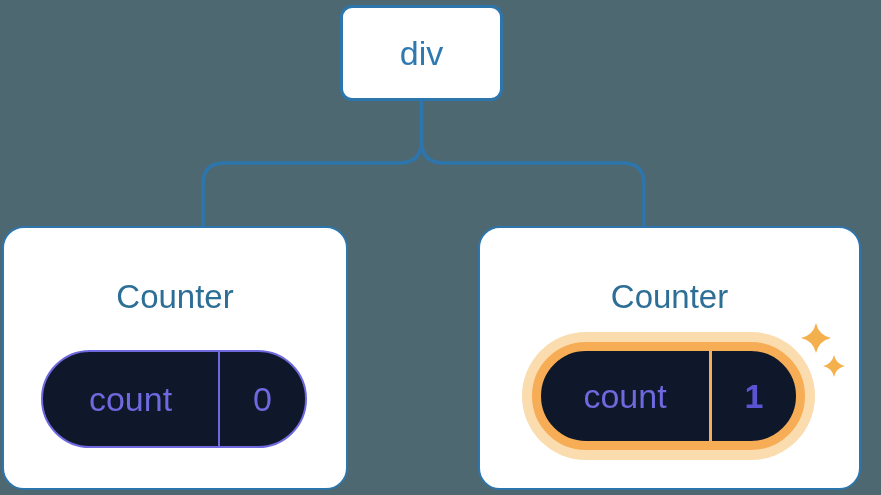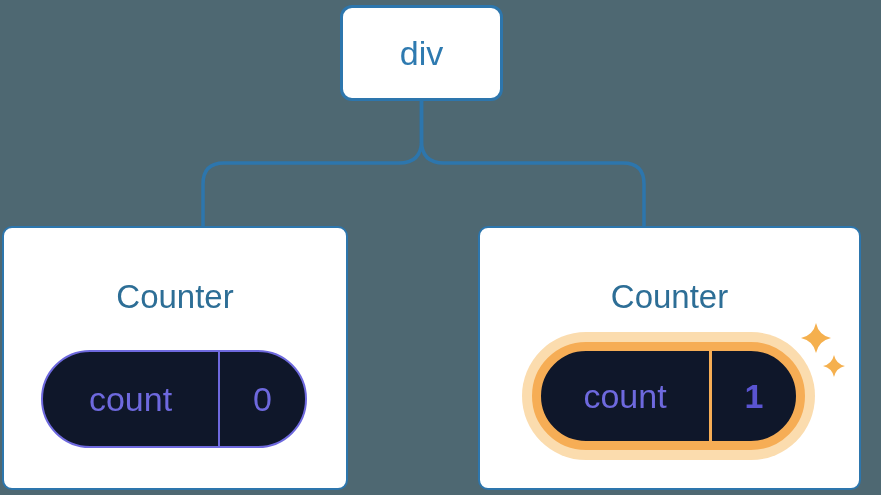--- a/index.html
+++ b/index.html
@@ -35,21 +35,21 @@
     color: #2e7ab0;
     font-weight: 500;
   }
   .card {
     position: absolute;
     top: 226px;
     height: 264px;
     box-sizing: border-box;
     background: #ffffff;
     border: 2px solid #2d76ad;
-    border-radius: 10px;
+    border-radius: 22px;
     padding-left: 44px;
   }
   .card-left  { left: 2px;   width: 346px; }
   .card-right { left: 478px; width: 383px; }
   .card-title {
     position: absolute;
     left: 0; right: 0;
     top: 48px;
     text-align: center;
     font-size: 33px;

